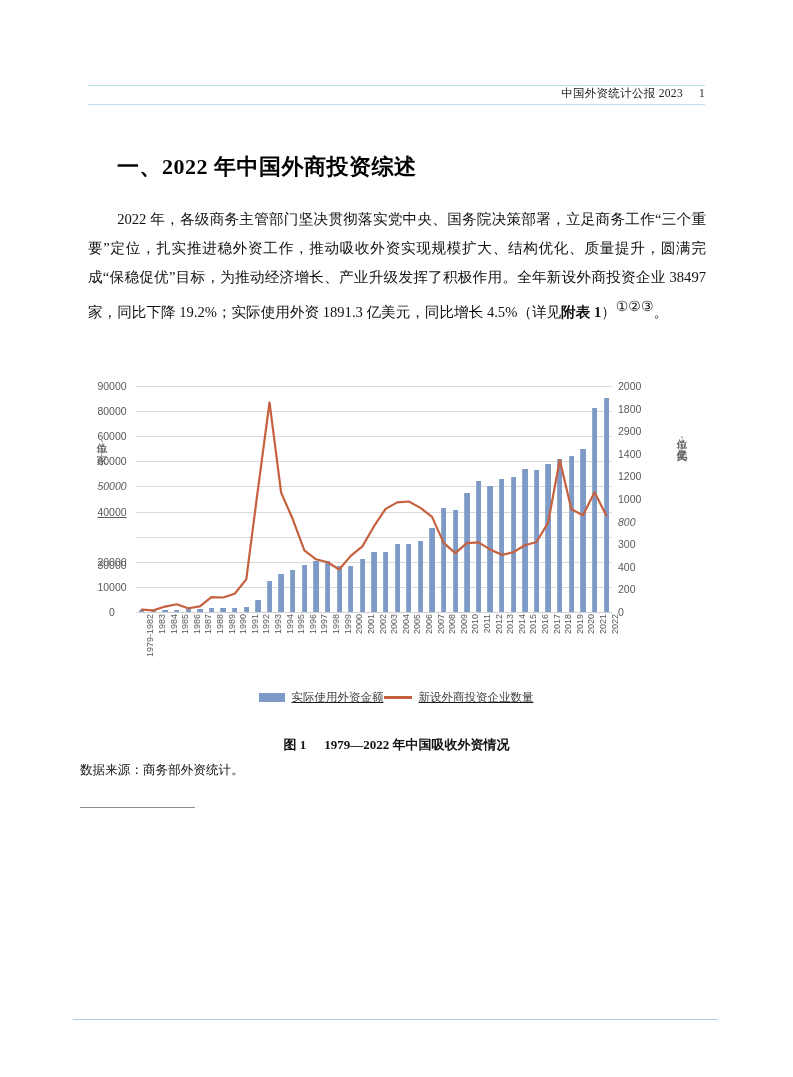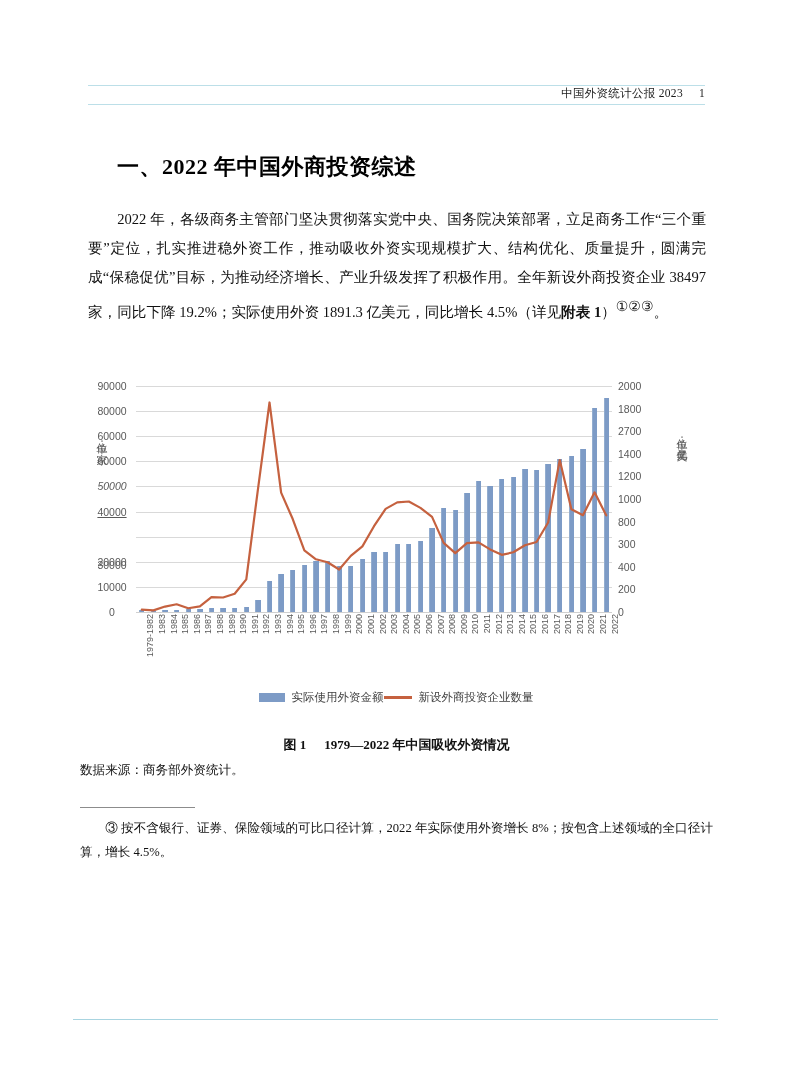--- a/index.html
+++ b/index.html
@@ -76,21 +76,21 @@
     position:absolute;top:0;
     font-family:"Liberation Sans", sans-serif;
     font-size:9px;color:#595959;white-space:nowrap;
     transform-origin:left top;
     transform:rotate(-90deg) translateX(-100%);
   }
 
   
   .legend{
     position:absolute;left:0;top:318px;width:600px;
-    display:flex;justify-content:center;align-items:center;
+    display:flex;justify-content:center;align-items:center;text-decoration:underline;
   }
   .lg-item{display:flex;align-items:center;gap:7px;}
   .lg-swatch-bar{width:26px;height:9px;background:#7D9BC6;}
   .lg-swatch-line{width:28px;height:3px;background:#C5613F;}
   .lg-label{
     font-family:"Liberation Sans", sans-serif;
     font-size:11.5px;color:#404040;white-space:nowrap;
   }
 
   
@@ -208,25 +208,25 @@
           <div class="ytick yleft" style="top: 75.3333px;">60000</div>
           <div class="ytick yleft" style="top: 50.2222px;">60000</div>
           <div class="ytick yleft" style="top: 25.1111px;">80000</div>
           <div class="ytick yleft" style="top: 0px;">90000</div>
         </div>
       <div id="yticks-right">
           <div class="ytick yright" style="top: 226px;">0</div>
           <div class="ytick yright" style="top: 203.4px;">200</div>
           <div class="ytick yright" style="top: 180.8px;">400</div>
           <div class="ytick yright" style="top: 158.2px;">300</div>
-          <div class="ytick yright" style="top: 135.6px;">800</div>
+          <div class="ytick yright" style="top: 135.6px; font-style: italic;">800</div>
           <div class="ytick yright" style="top: 113px;">1000</div>
           <div class="ytick yright" style="top: 90.4px;">1200</div>
           <div class="ytick yright" style="top: 67.8px;">1400</div>
-          <div class="ytick yright" style="top: 45.2px;">2700</div>
+          <div class="ytick yright" style="top: 45.2px;">2900</div>
           <div class="ytick yright" style="top: 22.6px;">1800</div>
           <div class="ytick yright" style="top: 0px;">2000</div>
         </div>
     </div>
     <div class="axis-title left">单位：家</div>
     <div class="axis-title right">单位：亿美元</div>
     <div class="xlabels" id="xlabels">
         <div class="xlab" style="left: 9.30488px;">1979-1982</div>
         <div class="xlab" style="left: 20.9146px;">1983</div>
         <div class="xlab" style="left: 32.5244px;">1984</div>
@@ -284,17 +284,16 @@
 
   <div class="caption">
     <span>图 1</span><span class="gap"></span><span>1979—2022 年中国吸收外资情况</span>
   </div>
 
   <div class="source">数据来源：商务部外资统计。</div>
 
   <div class="fn-rule"></div>
 
   <div class="footnotes">
-    <p class="fn">③ 按不含银行、证券、保险领域的可比口径计算，2022 年实际使用外资增长 8%；按包含上述领域的全口径计算，增长 4.5%。</p>
   </div>
 
   <div class="bot-rule"></div>
 </div>
 
 </body></html>

